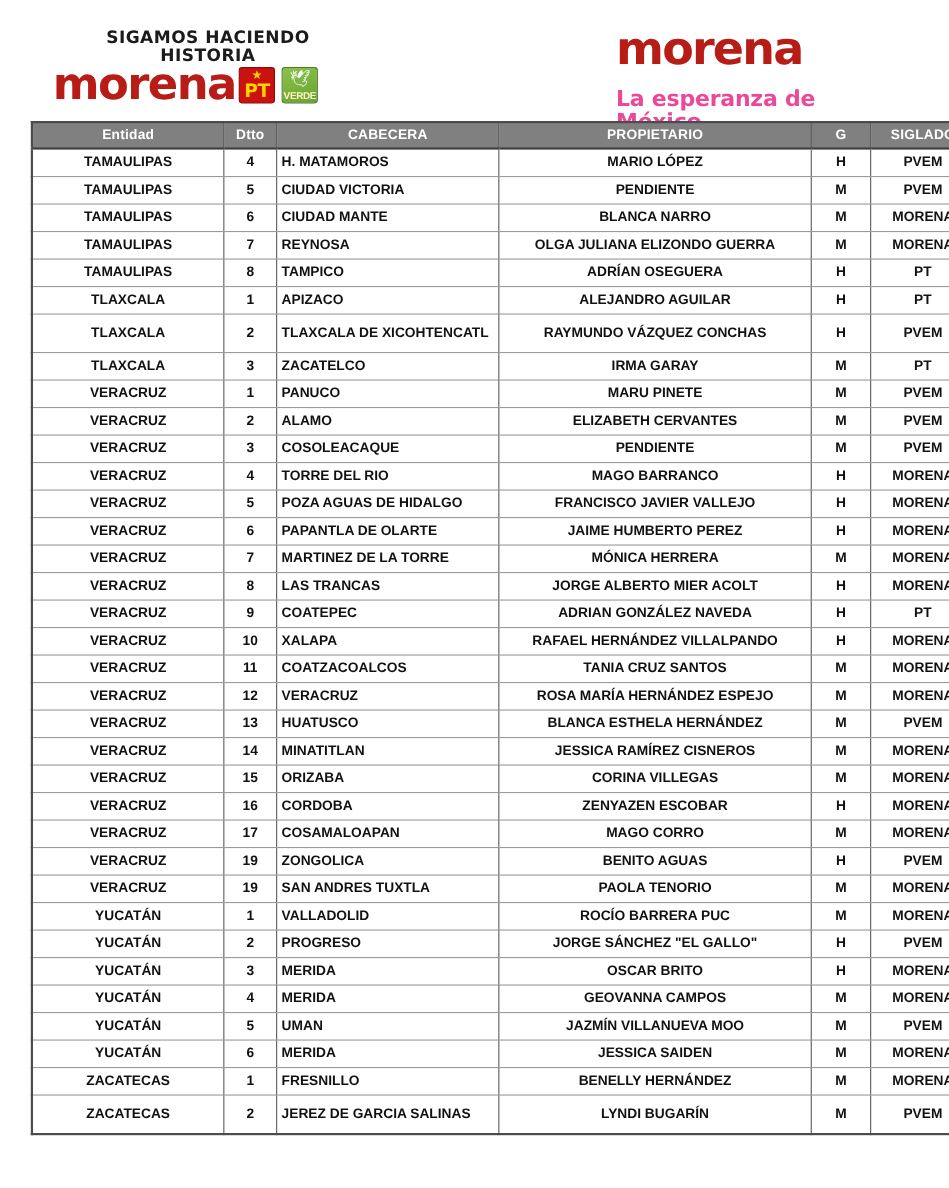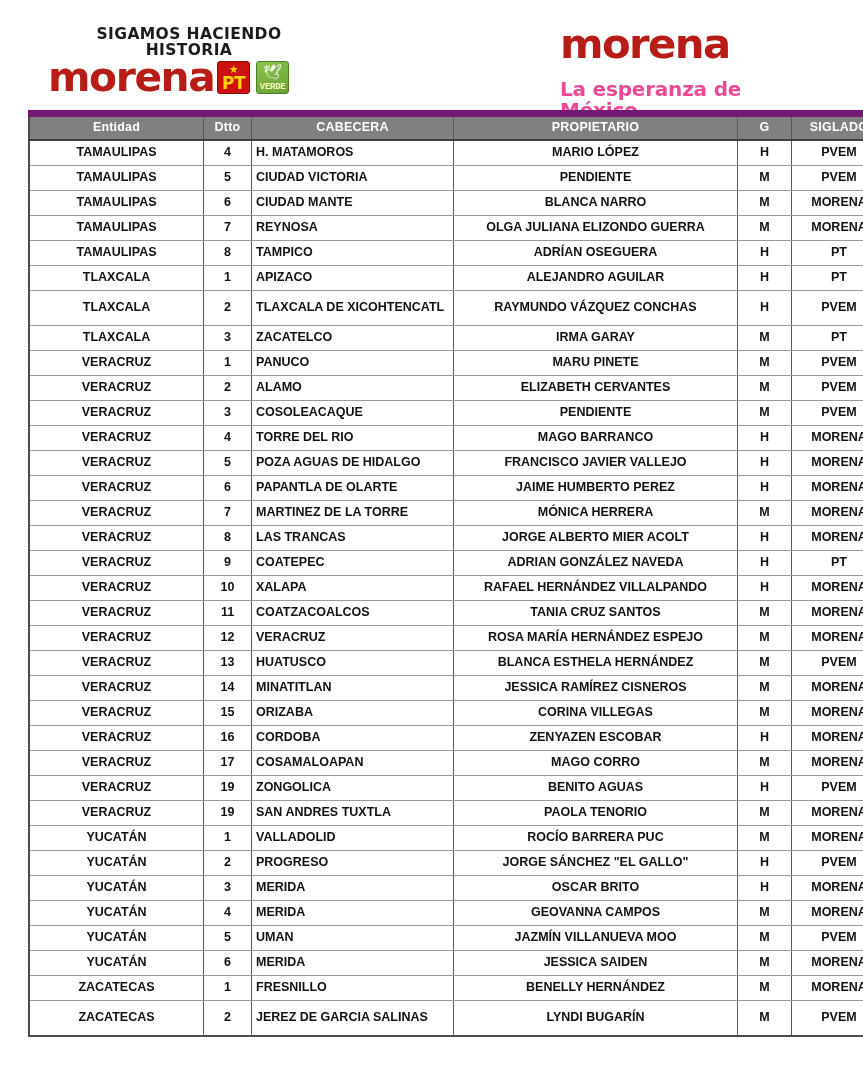--- a/index.html
+++ b/index.html
@@ -109,21 +109,21 @@
     font-size: 15px;
     line-height: 15px;
     color: #ffffff;
   }
   .badge-verde .verde-text {
     position: absolute;
     bottom: 0px;
     left: 0;
     right: 0;
     text-align: center;
-    font-family: Liberation Mono, monospace;
+    font-family: Liberation Sans, sans-serif;
     font-weight: bold;
     font-size: 9px;
     line-height: 11px;
     color: #fff6c0;
     letter-spacing: -0.3px;
   }
 
   .logo-right {
     position: absolute;
     left: 560px;
@@ -174,21 +174,21 @@
     white-space: normal;
     line-height: 1.08;
   }
   table.grid thead th {
     background: #808080;
     color: #ffffff;
     font-size: 12.5px;
     letter-spacing: 0.2px;
     text-align: center;
     height: 22px;
-    border-top: 7px solid #701a75;
+    border-top: 1px solid #701a75;
     border-bottom: 2px solid #3f3f3f;
   }
   
   .c-entidad  { text-align: center; width: 165px; }
   .c-dtto     { text-align: center; width: 39px; }
   .c-cabecera { text-align: left;   width: 193px; padding-left: 7px; }
   .c-prop     { text-align: center; width: 275px; }
   .c-g        { text-align: center; width: 45px; }
   .c-siglado  { text-align: center; width: 86px; }
   tbody tr.tall td { height: 34px; }

